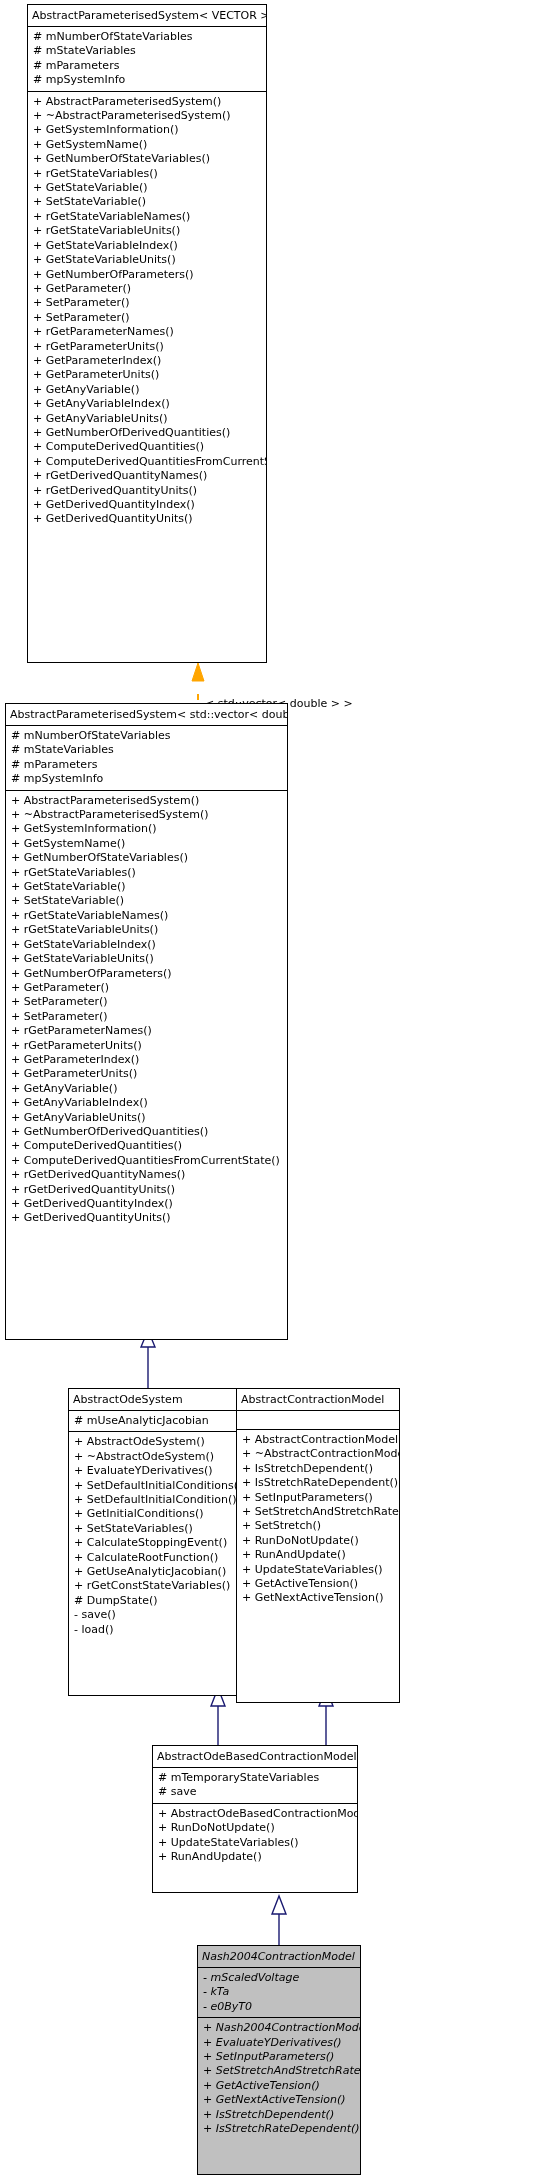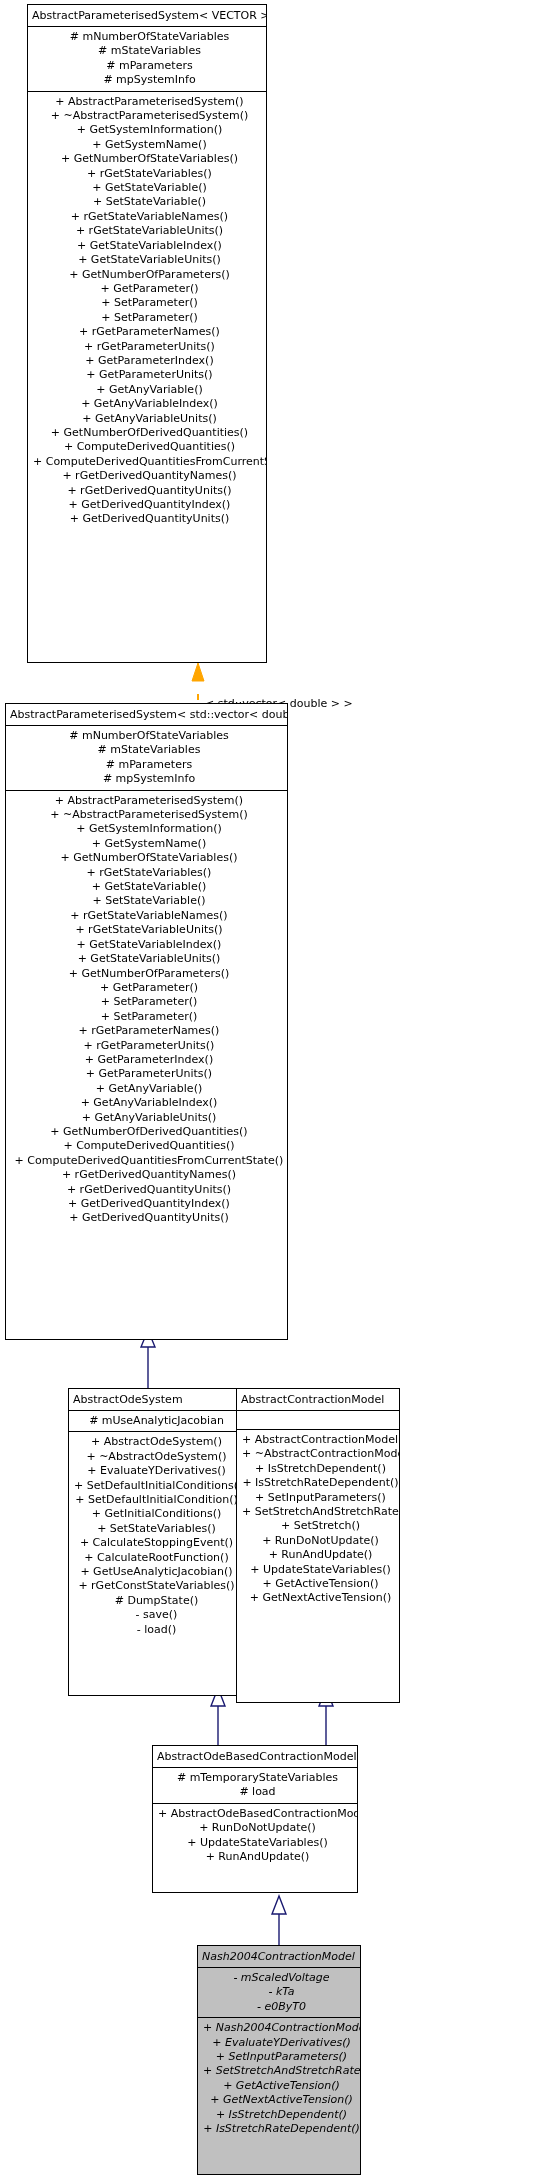--- a/index.html
+++ b/index.html
@@ -41,21 +41,20 @@
     letter-spacing: 0px;
   }
   .uml-sep {
     border-top: 1px solid #000000;
     height: 0px;
     font-size: 0;
     line-height: 0;
   }
   .uml-compartment {
     padding: 3px 0px 3px 0px;
-    text-align: center;
   }
   .uml-row {
     font-size: 11px;
     line-height: 14.4px;
     white-space: nowrap;
     padding-left: 5px;
     letter-spacing: 0px;
   }
   .uml-compartment.empty {
     height: 12px;
@@ -242,21 +241,21 @@
         <div class="uml-row">+ GetActiveTension()</div>
         <div class="uml-row">+ GetNextActiveTension()</div>
       </div>
   </div>
 
   <div class="uml-box" style="left:152px; top:1745px; width:206px; height:148px;">
     <div class="uml-title">AbstractOdeBasedContractionModel</div>
     <div class="uml-sep"></div>
     <div class="uml-compartment">
         <div class="uml-row"># mTemporaryStateVariables</div>
-        <div class="uml-row"># load</div>
+        <div class="uml-row"># save</div>
       </div>
     <div class="uml-sep"></div>
     <div class="uml-compartment">
         <div class="uml-row">+ AbstractOdeBasedContractionModel()</div>
         <div class="uml-row">+ RunDoNotUpdate()</div>
         <div class="uml-row">+ UpdateStateVariables()</div>
         <div class="uml-row">+ RunAndUpdate()</div>
       </div>
   </div>
 

